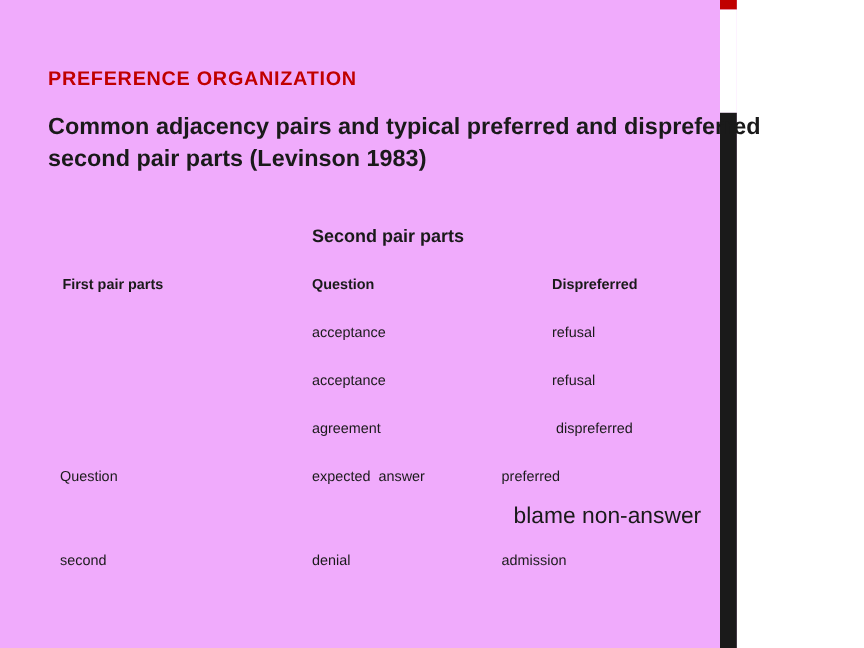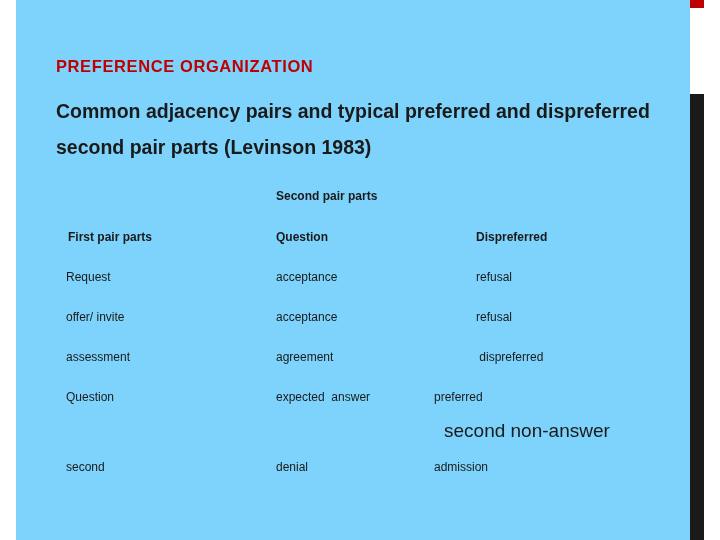--- a/index.html
+++ b/index.html
@@ -9,24 +9,24 @@
   body {
     width: 720px;
     height: 540px;
     background: #ffffff;
     font-family: "Liberation Sans", sans-serif;
     overflow: hidden;
     position: relative;
   }
   .slide {
     position: absolute;
-    left: 16px; top: 0;
-    width: 688px;
+    left: 0; top: 0;
+    width: 614px;
     height: 540px;
-    background: #7dd3fc;
+    background: #f0abfc;
   }
   
   .edge-bar-red-top {
     position: absolute;
     right: 0;
     top: 0;
     width: 14px;
     height: 8px;
     background: #c00000;
   }
@@ -67,28 +67,28 @@
   }
 
   .subtitle {
     position: absolute;
     left: 0;
     top: 93px;
     width: 600px;
     font-size: 19.5px;
     font-weight: bold;
     color: #1a1a1a;
-    line-height: 36px;
+    line-height: 26px;
   }
 
   .second-pair-heading {
     position: absolute;
     left: 220px;
     top: 189px;
-    font-size: 12px;
+    font-size: 15px;
     font-weight: bold;
     color: #1a1a1a;
     text-align: center;
   }
 
   .tbl {
     position: absolute;
     left: 0;
     top: 230px;
     width: 650px;
@@ -138,42 +138,39 @@
 
     <div class="tbl">
 
       <div class="row hdr row-header">
         <span class="cell c1">First pair parts</span>
         <span class="cell c2">Question</span>
         <span class="cell c3">Dispreferred</span>
       </div>
 
       <div class="row">
-        <span class="cell c1">Request</span>
         <span class="cell c2">acceptance</span>
         <span class="cell c3">refusal</span>
       </div>
 
       <div class="row">
-        <span class="cell c1">offer/ invite</span>
         <span class="cell c2">acceptance</span>
         <span class="cell c3">refusal</span>
       </div>
 
       <div class="row">
-        <span class="cell c1">assessment</span>
         <span class="cell c2">agreement</span>
         <span class="cell c3"> dispreferred</span>
       </div>
 
       <div class="row" style="height:70px;">
         <span class="cell c1">Question</span>
         <span class="cell c2">expected  answer</span>
         <span class="cell" style="left:378px;">preferred</span>
-        <span class="wrapline" style="top:30px;">second non-answer</span>
+        <span class="wrapline" style="top:30px;">blame non-answer</span>
       </div>
 
       <div class="row">
         <span class="cell c1">second</span>
         <span class="cell c2">denial</span>
         <span class="cell" style="left:368px;">   admission</span>
       </div>
 
     </div>
   </div>

